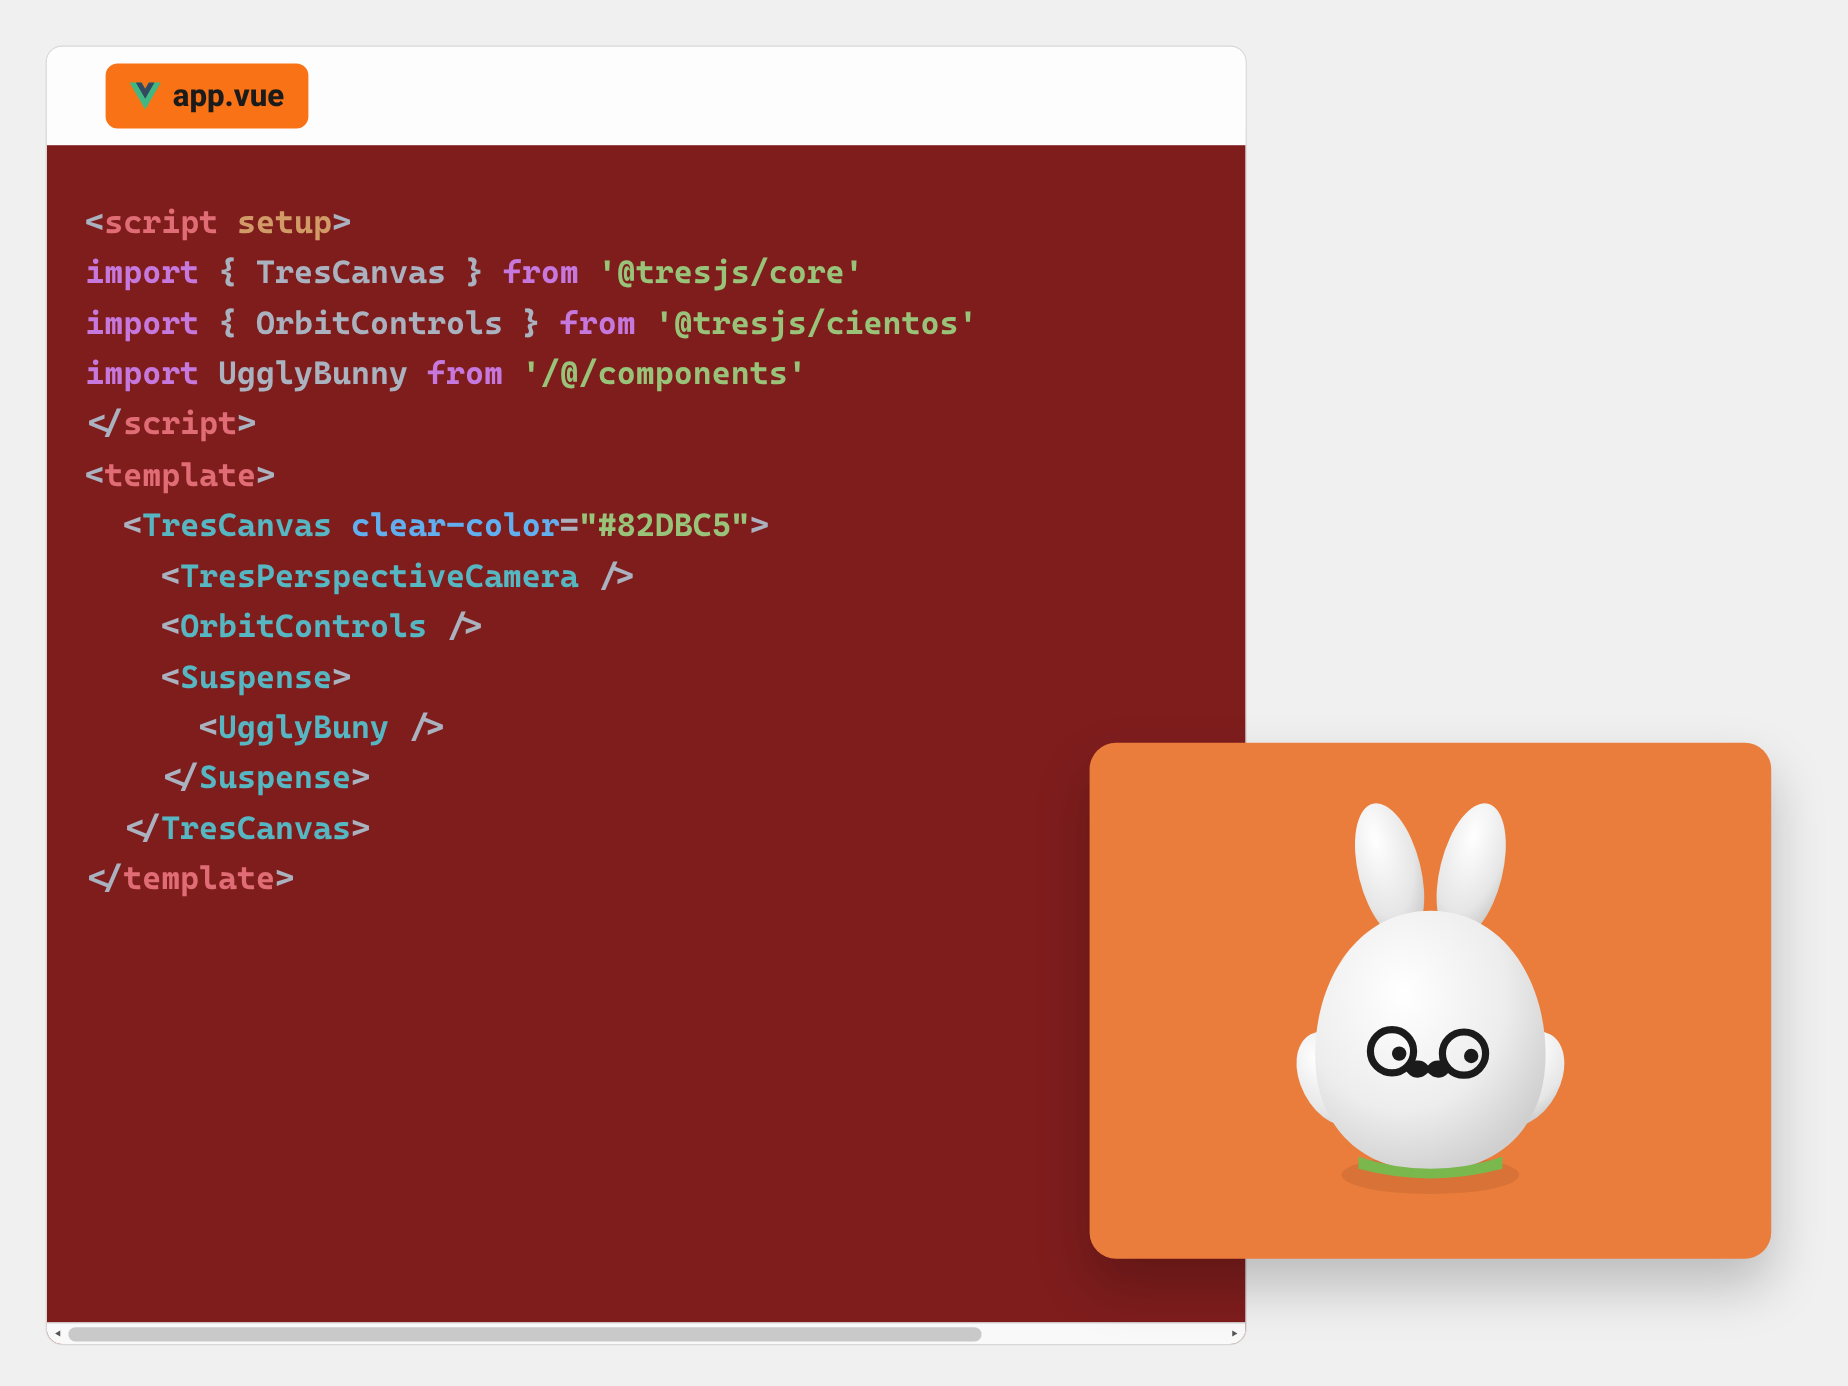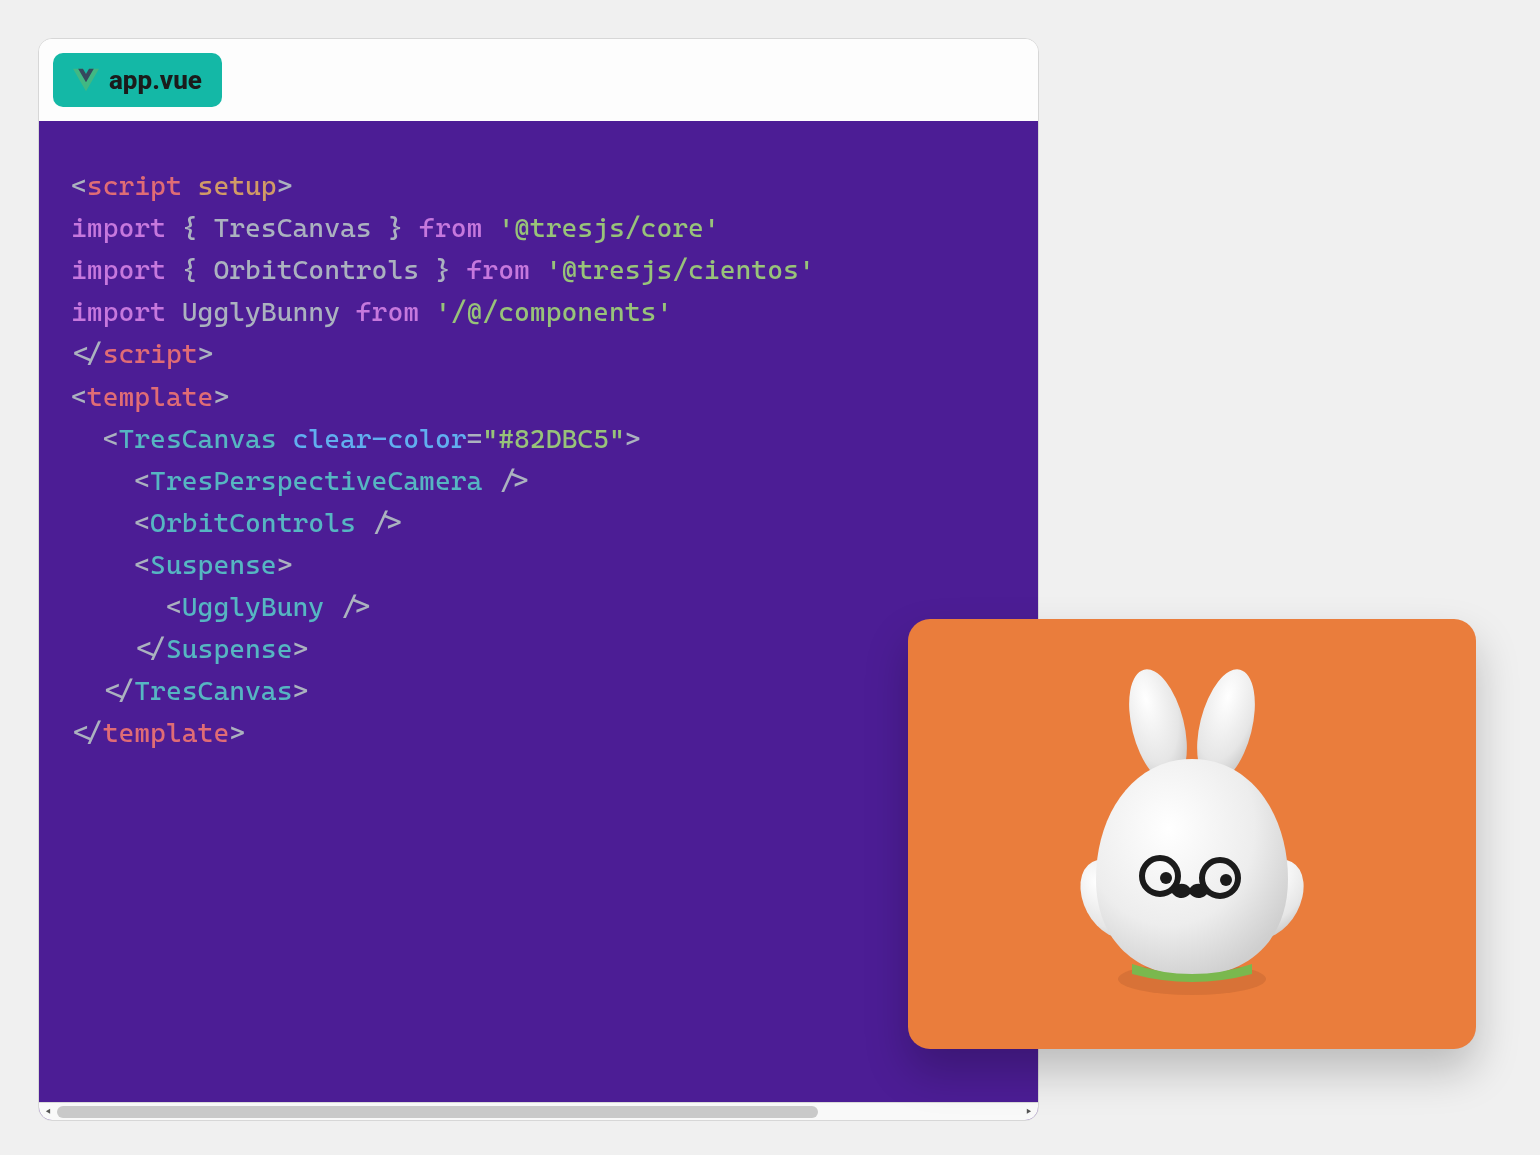--- a/index.html
+++ b/index.html
@@ -38,29 +38,30 @@
     align-items: center;
     gap: 10px;
     padding: 12px 20px;
     border-radius: 10px;
     font-size: 26px;
     font-weight: 800;
     color: #1b1b1b;
     cursor: pointer;
     font-family: -apple-system, "Segoe UI", Roboto, sans-serif;
   }
-  .tab.active { background: #14b8a6; }
+  .tab.active { background: #f97316; margin-left: 35px; }
   .vue-icon { width: 26px; height: 24px; display: block; }
 
   .code-area-wrap {
     flex: 1;
     margin: 14px 0 0 0;
-    background: #4c1d95;
+    background: #7f1d1d;
     overflow: hidden;
     position: relative;
+    font-weight: bold;
   }
 
   .code-area {
     padding: 44px 32px;
     font-size: 27px;
     line-height: 1.56;
     color: #abb2bf;
     white-space: pre;
     overflow-x: auto;
     overflow-y: hidden;

